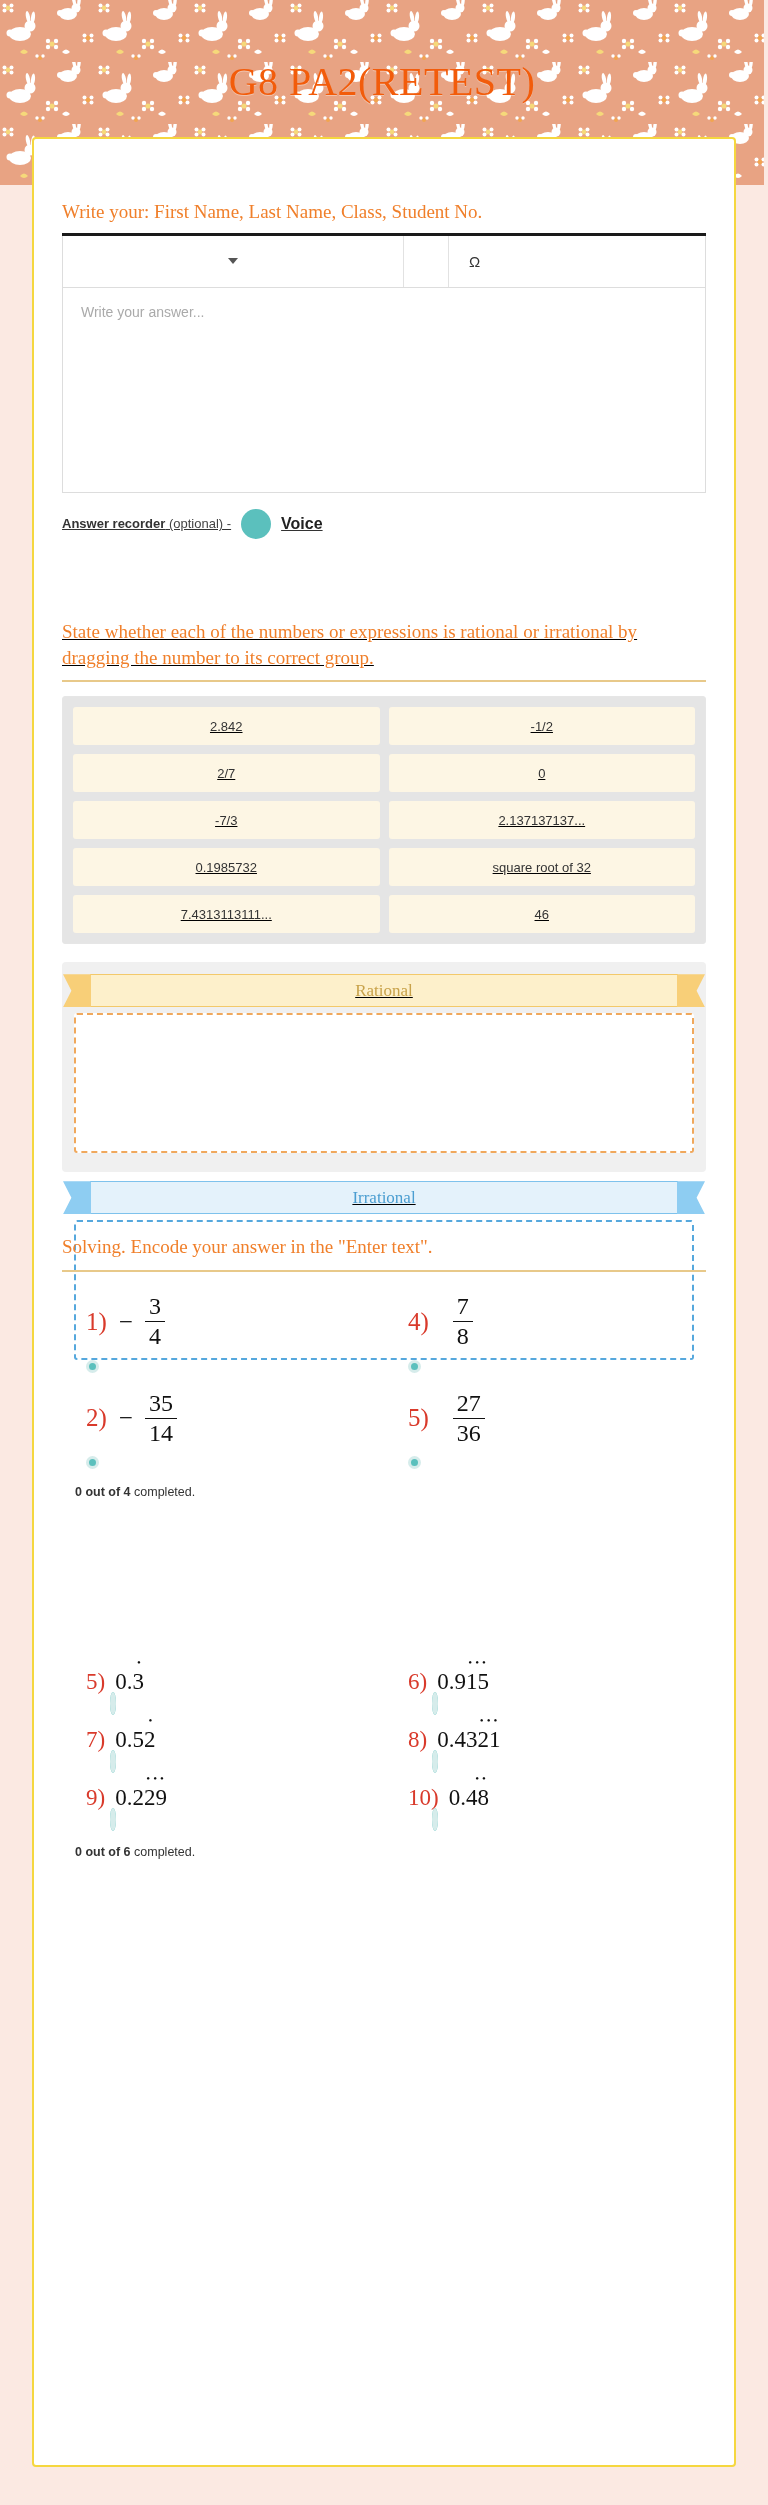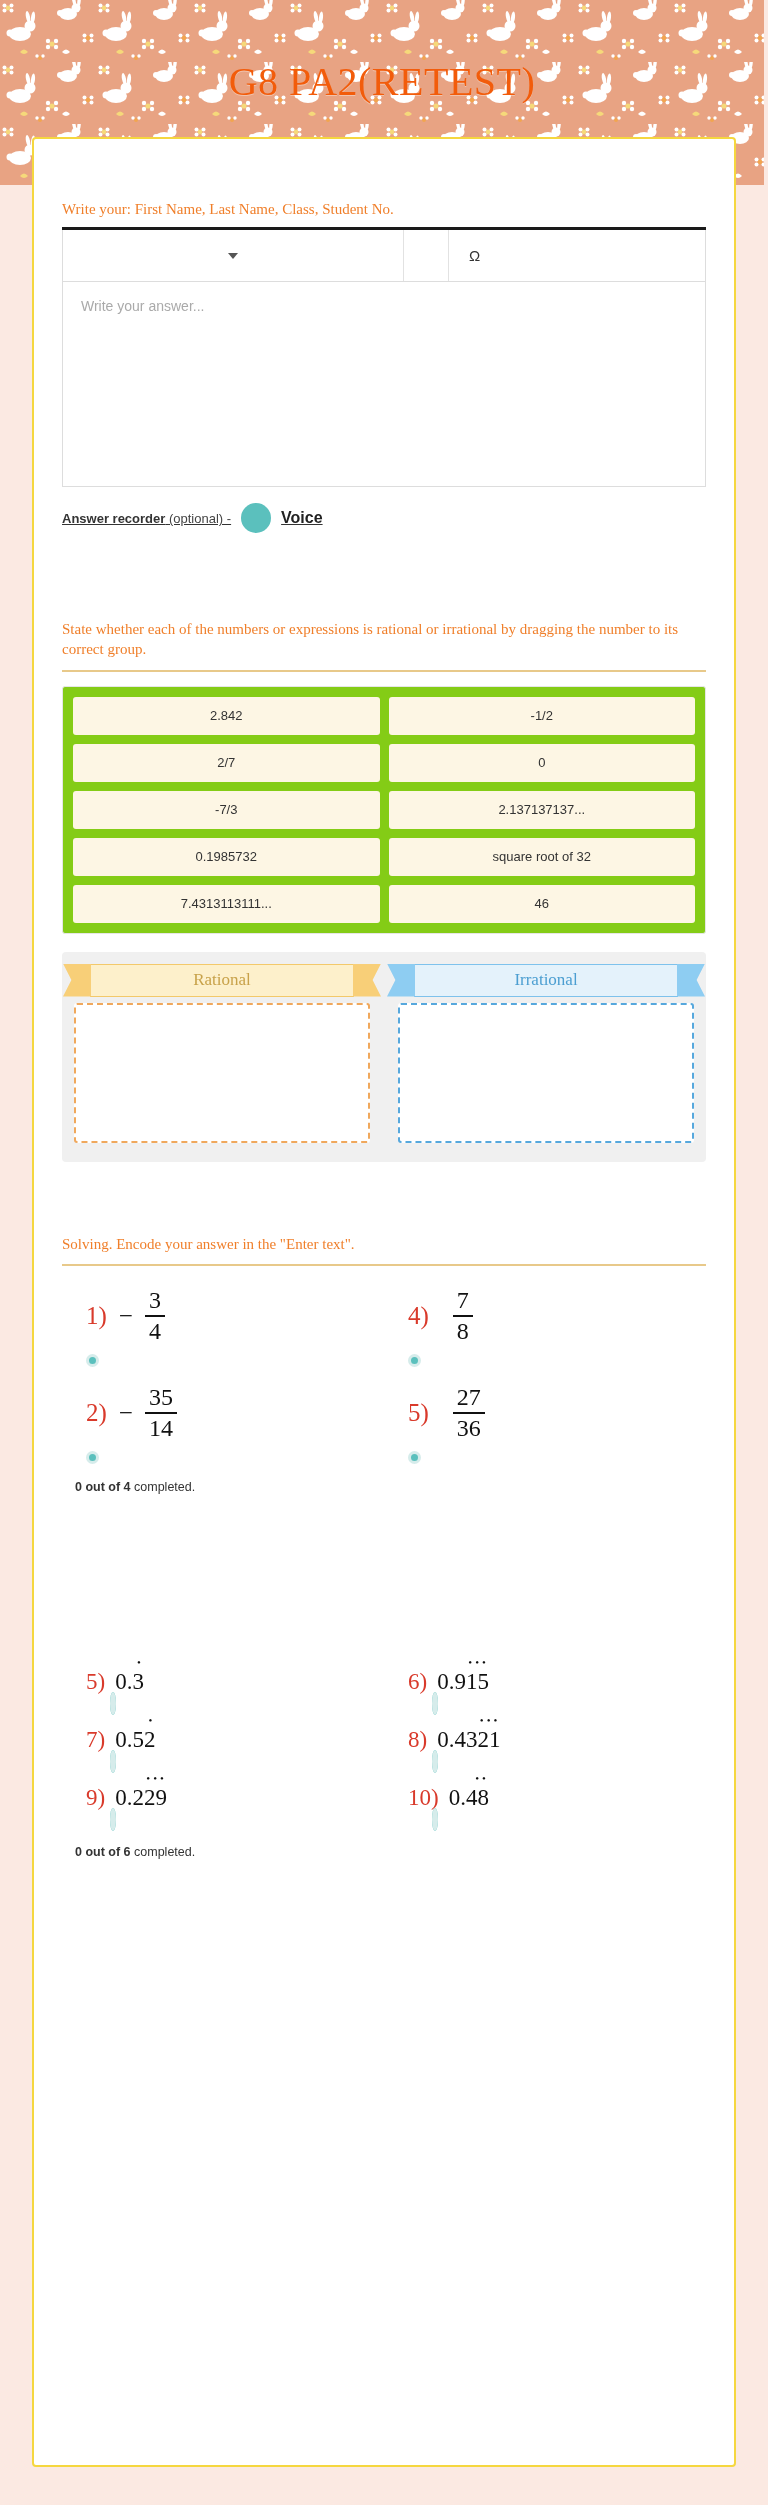--- a/index.html
+++ b/index.html
@@ -45,21 +45,21 @@
     top: 137px;
     width: 704px;
     height: 2330px;
     background: #ffffff;
     border: 2px solid #f5d73f;
     border-radius: 4px;
   }
 
   .q-title {
     font-family: "Liberation Serif", serif;
-    font-size: 15px;
+    font-size: 19px;
     color: #f07f2a;
     line-height: 1.35;
     padding: 0 28px;
   }
   .rule {
     height: 2px;
     background: #e8c98a;
     margin: 10px 28px 0 28px;
   }
   .rule-dark {
@@ -118,49 +118,49 @@
   .recorder-label .opt { font-weight: normal; color: #444; }
   .mic-btn {
     width: 30px; height: 30px;
     border-radius: 50%;
     background: #5bc0bd;
     display: inline-block;
   }
   .voice-label { font-weight: bold; color: #222; font-size: 16px; }
 
   
-  .q2 { position: absolute; left: 0; top: 480px; width: 100%; }
+  .q2 { position: absolute; left: 0; top: 480px; width: 100%; text-decoration: underline; }
   .tiles {
     margin: 14px 28px 0 28px;
     border: 1px solid #e6e6e6;
     border-radius: 3px;
     padding: 10px;
     display: grid;
     grid-template-columns: 1fr 1fr;
     gap: 9px;
-    background: #84cc16;
+    background: #e5e5e5;
   }
   .tile {
     background: #fdf6e4;
     border-radius: 3px;
     height: 38px;
     display: flex;
     align-items: center;
     justify-content: center;
     font-size: 13px;
     color: #333;
   }
 
   .dropzones {
     margin: 18px 28px 0 28px;
     background: #f0f0f0;
     border-radius: 4px;
     padding: 12px;
     display: grid;
-    grid-template-columns: 1fr 1fr;
+    grid-template-columns: 1fr;
     gap: 28px;
     height: 210px;
   }
   .dz { position: relative; }
   .ribbon {
     position: relative;
     height: 33px;
     display: flex;
     align-items: center;
     justify-content: center;

